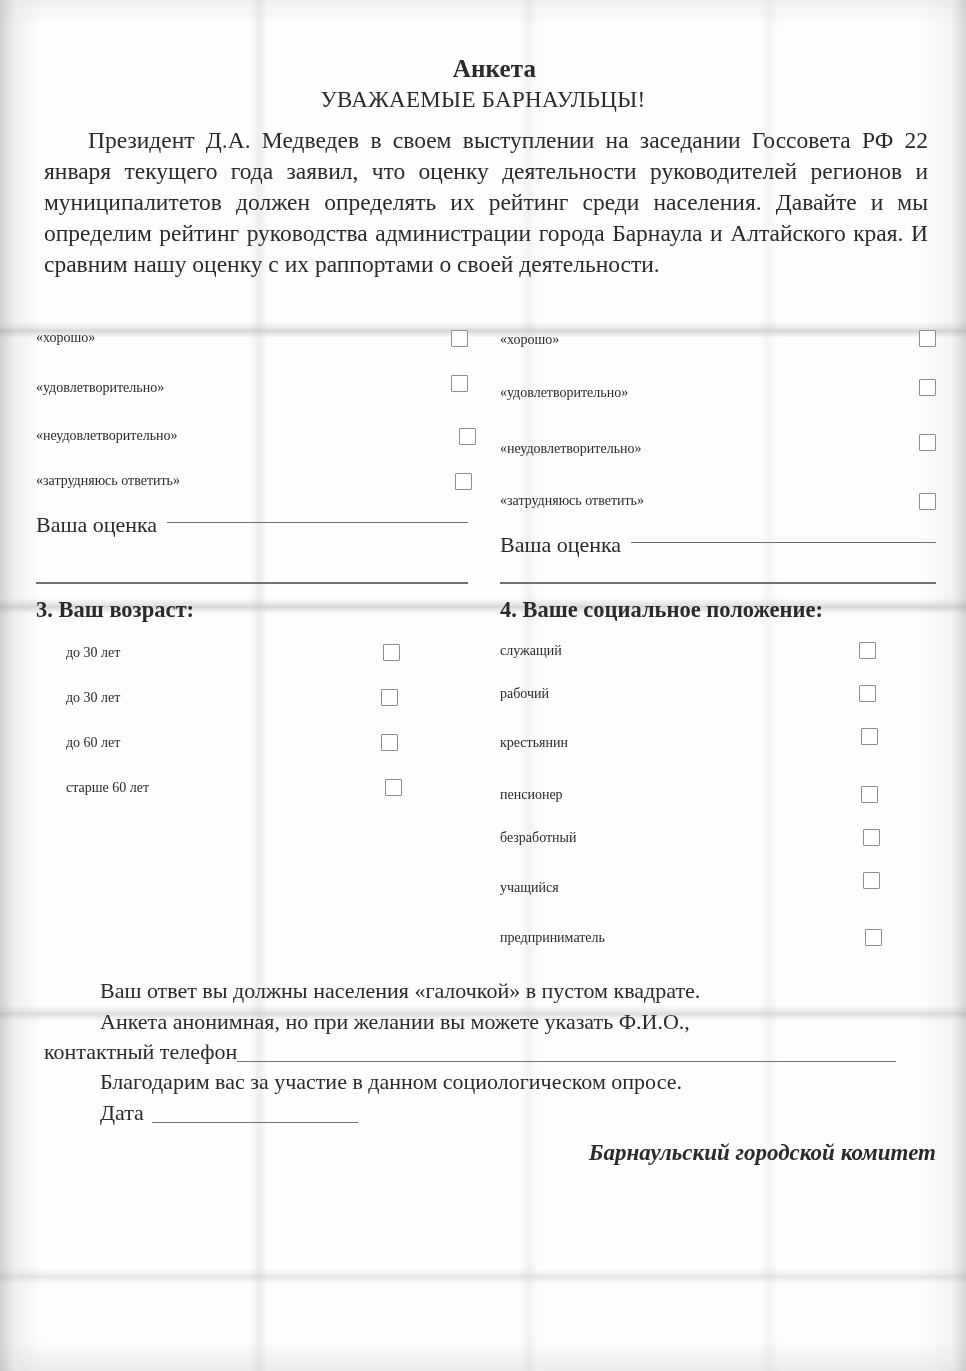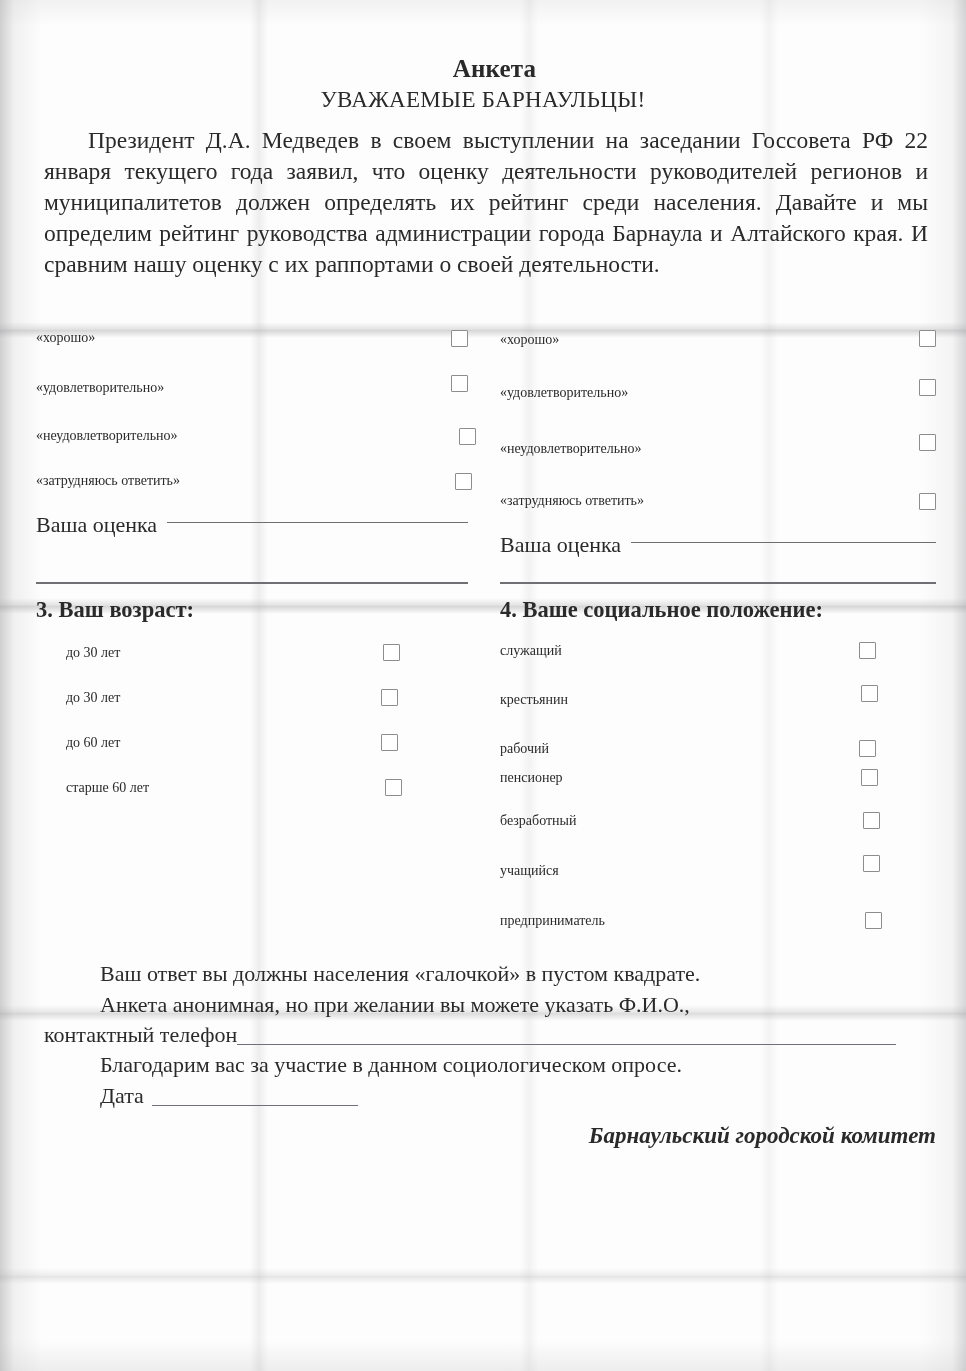--- a/index.html
+++ b/index.html
@@ -320,30 +320,30 @@
 
     <div class="col right">
       <div class="q-title">4. Ваше социальное положение:</div>
       <div class="opts" style="margin-top:18px;">
         <div class="opt" style="margin-top:0px;">
           <span class="lbl">служащий</span>
           <span class="spacer"></span>
           <span class="cbox" style="margin-right:60px;"></span>
         </div>
         <div class="opt" style="margin-top:26px;">
+          <span class="lbl">рабочий</span>
+          <span class="spacer"></span>
+          <span class="cbox" style="margin-right:60px;"></span>
+        </div>
+        <div class="opt" style="margin-top:26px;">
           <span class="lbl">крестьянин</span>
           <span class="spacer"></span>
           <span class="cbox" style="margin-right:58px; margin-bottom:12px;"></span>
         </div>
-        <div class="opt" style="margin-top:26px;">
-          <span class="lbl">рабочий</span>
-          <span class="spacer"></span>
-          <span class="cbox" style="margin-right:60px;"></span>
-        </div>
-        <div class="opt" style="margin-top:12px;">
+        <div class="opt" style="margin-top:29px;">
           <span class="lbl">пенсионер</span>
           <span class="spacer"></span>
           <span class="cbox" style="margin-right:58px;"></span>
         </div>
         <div class="opt" style="margin-top:26px;">
           <span class="lbl">безработный</span>
           <span class="spacer"></span>
           <span class="cbox" style="margin-right:56px;"></span>
         </div>
         <div class="opt" style="margin-top:26px;">

